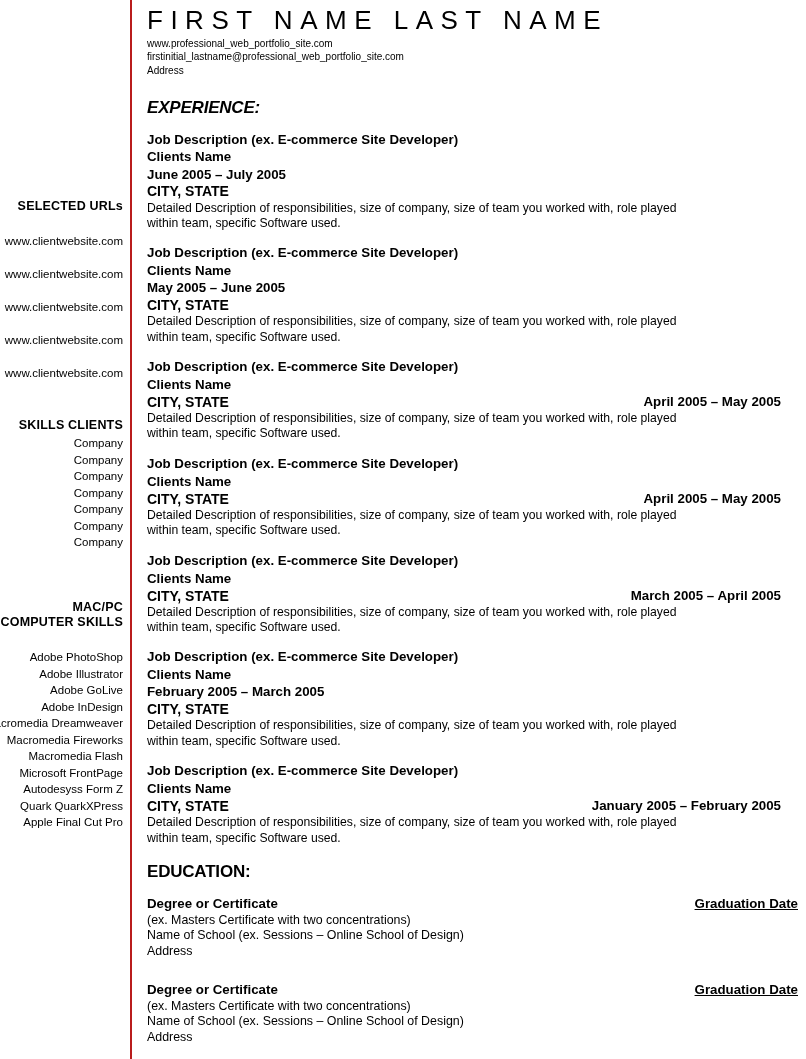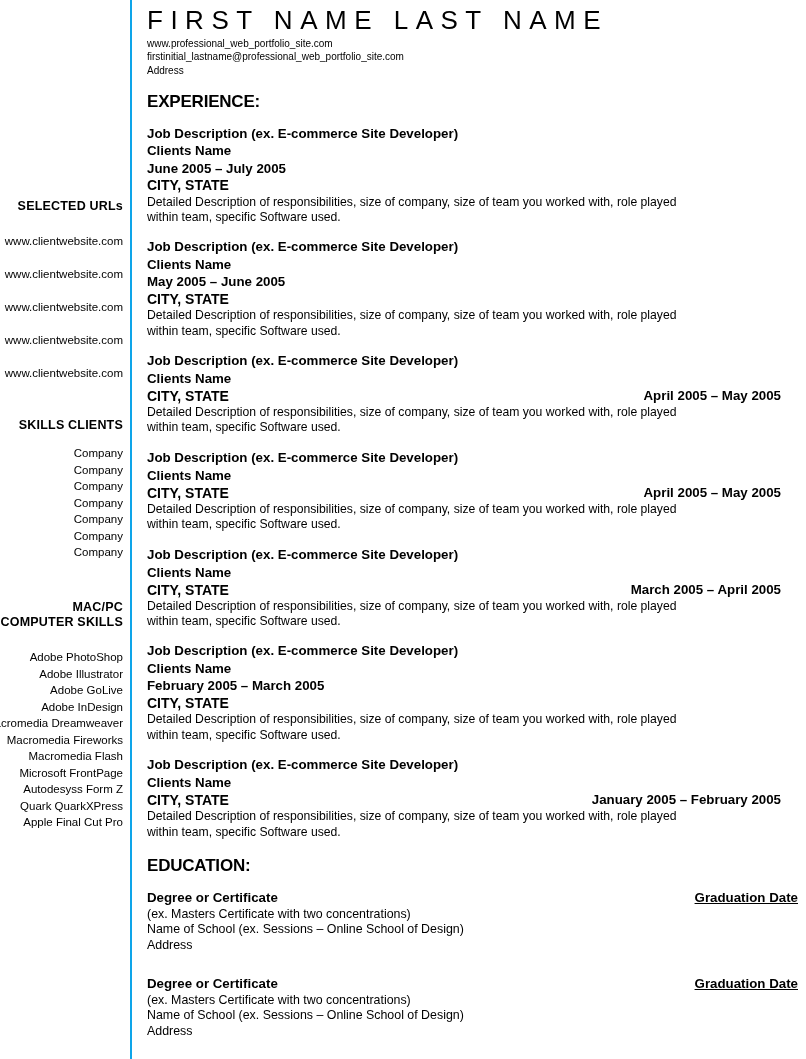--- a/index.html
+++ b/index.html
@@ -22,21 +22,21 @@
     display: flex;
   }
 
   
   #sidebar {
     width: 132px;
     min-width: 132px;
     box-sizing: border-box;
     padding-right: 7px;
     text-align: right;
-    border-right: 2px solid #0ea5e9;
+    border-right: 2px solid #b91c1c;
     position: relative;
     overflow: visible;
     padding-left: 25px;
   }
   .side-block { position: absolute; right: 7px; text-align: right; white-space: nowrap; }
   .side-heading {
     font-size: 12.5px;
     font-weight: bold;
     letter-spacing: 0.2px;
     line-height: 15px;
@@ -72,21 +72,21 @@
     font-size: 10px;
     line-height: 13.3px;
     white-space: nowrap;
   }
 
   .section-heading {
     font-size: 17px;
     font-weight: bold;
     letter-spacing: -0.2px;
   }
-  #experience-heading { margin-top: 15px; }
+  #experience-heading { margin-top: 21px; font-style: italic; }
   #education-heading { margin-top: 16px; }
 
   .job {
     margin-top: 13px;
     position: relative;
   }
   .job-title {
     font-size: 13.3px;
     font-weight: bold;
     line-height: 17.5px;
@@ -171,21 +171,21 @@
         <div class="side-item">www.clientwebsite.com</div>
         <div class="side-item">www.clientwebsite.com</div>
         <div class="side-item">www.clientwebsite.com</div>
         <div class="side-item">www.clientwebsite.com</div>
         <div class="side-item">www.clientwebsite.com</div>
       </div>
     </div>
 
     <div class="side-block" style="top:418px;">
       <div class="side-heading">SKILLS CLIENTS</div>
-      <div class="clients-list" style="margin-top:12px;">
+      <div class="clients-list" style="margin-top:2px;">
         <div class="side-item">Company</div>
         <div class="side-item">Company</div>
         <div class="side-item">Company</div>
         <div class="side-item">Company</div>
         <div class="side-item">Company</div>
         <div class="side-item">Company</div>
         <div class="side-item">Company</div>
       </div>
     </div>
 

